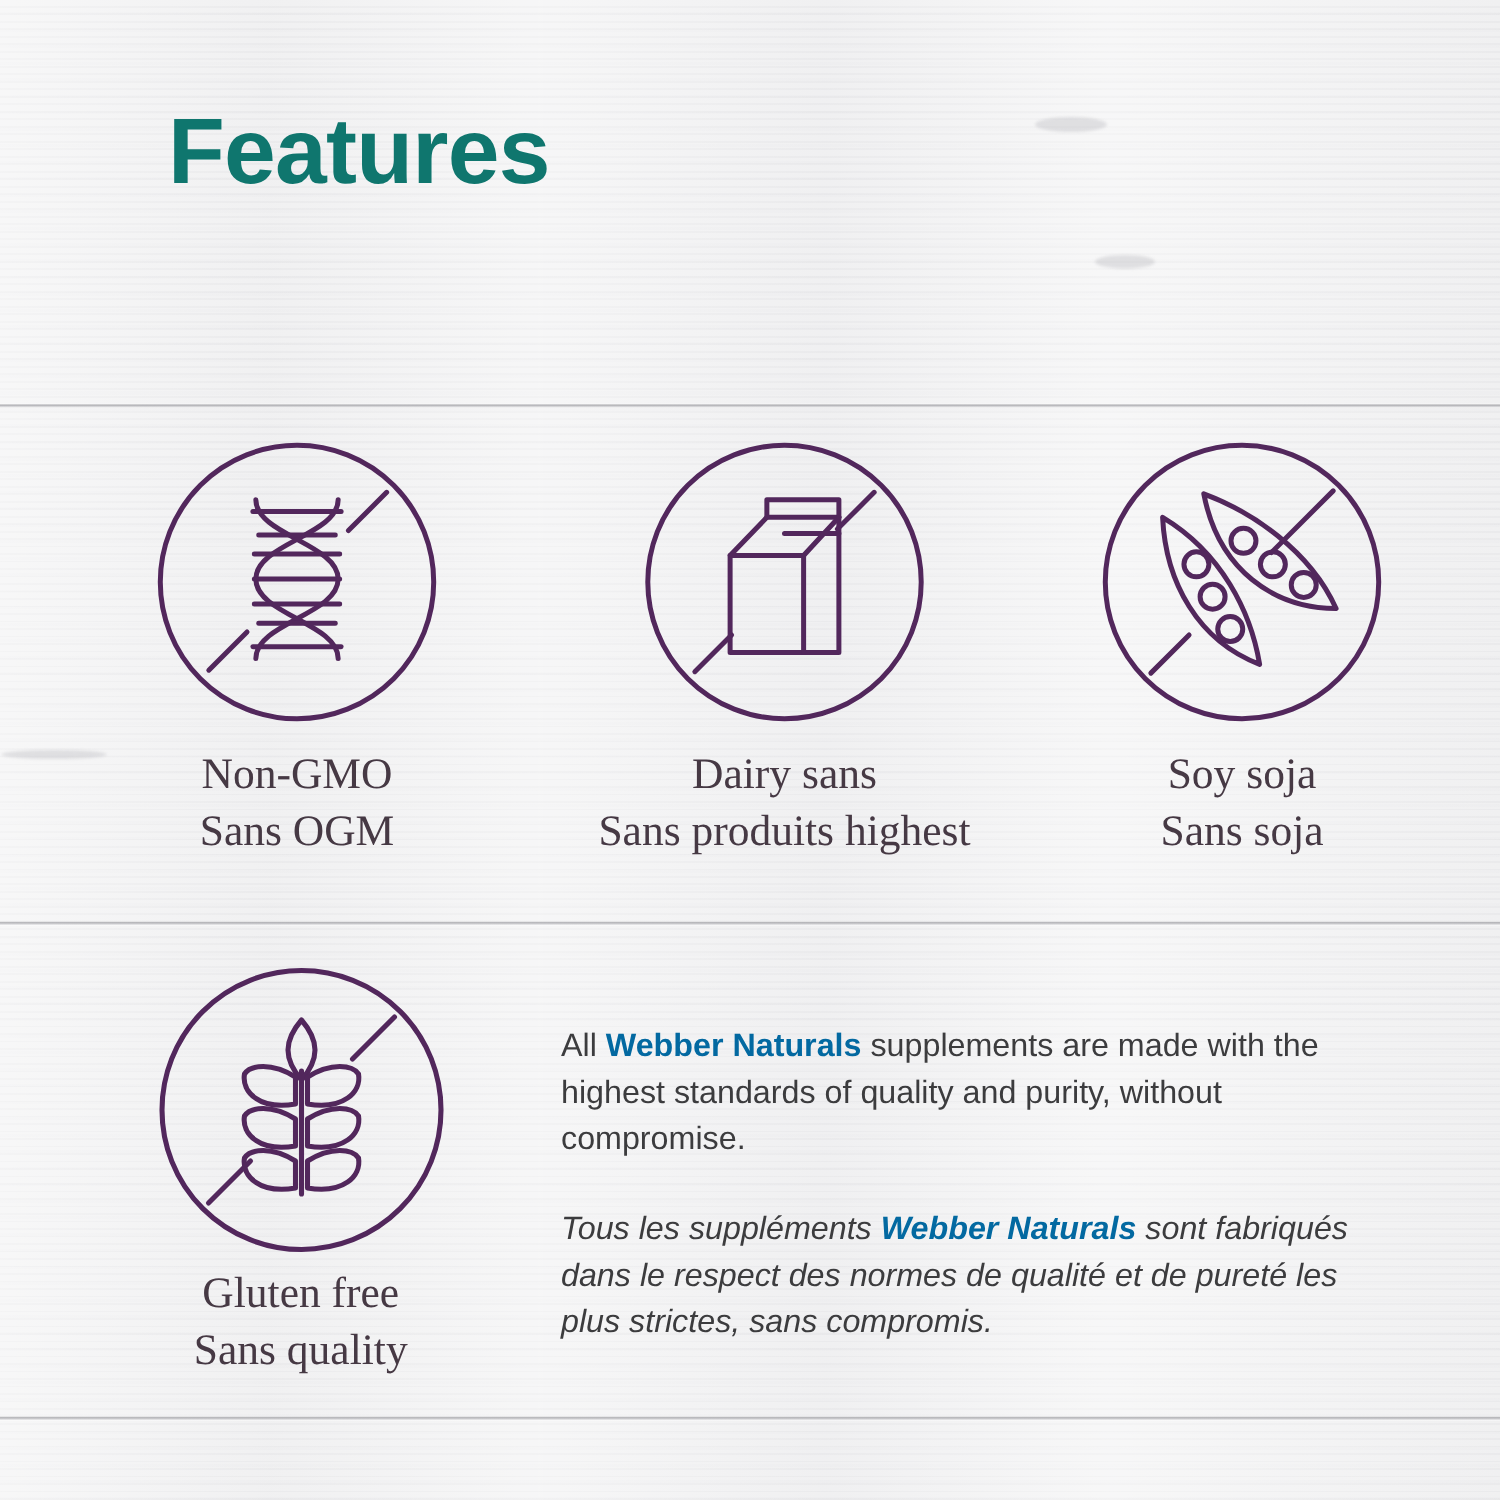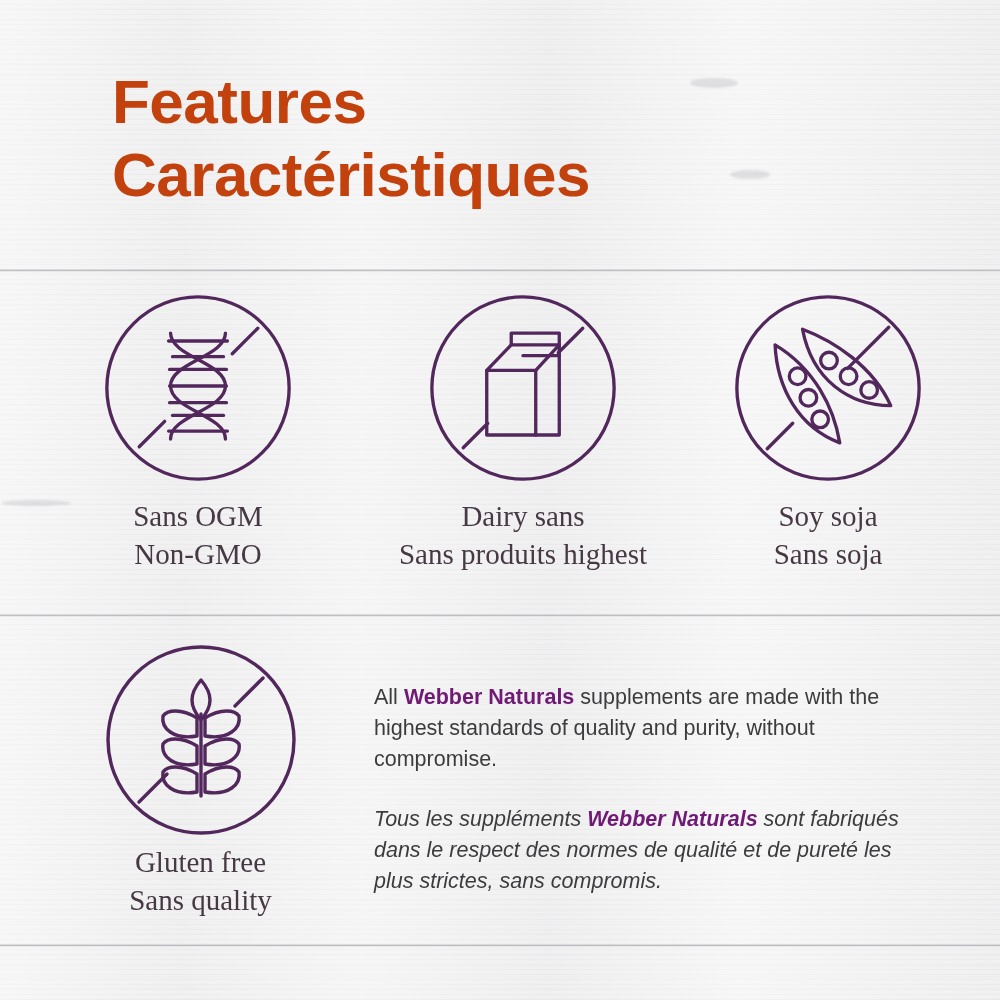--- a/index.html
+++ b/index.html
@@ -69,21 +69,21 @@
 
   
   #content { position: absolute; inset: 0; }
 
   .title-block {
     position: absolute;
     left: 112px;
     top: 72px;
   }
   .title-line {
-    color: #c2410c;
+    color: #0f766e;
     font-weight: bold;
     font-size: 62px;
     line-height: 0.98em;
     letter-spacing: -0.5px;
     white-space: nowrap;
   }
   .title-line.l2 { font-size: 62px; margin-top: 12px; }
 
   
   .row1 {
@@ -137,39 +137,38 @@
     left: 374px; top: 42px;
     width: 560px;
   }
   .para {
     font-family: "Liberation Sans", sans-serif;
     color: #3c3c3e;
     font-size: 21.5px;
     line-height: 1.45em;
   }
   .para.p2 { margin-top: 28px; font-style: italic; }
-  .para b { font-weight: bold; color: #701a75; }
+  .para b { font-weight: bold; color: #0369a1; }
 </style>
 </head>
 <body>
 
 <div id="board">
   <div class="seam s1"></div>
   <div class="seam s2"></div>
   <div class="seam s3"></div>
   <div class="scuff" style="left:690px;top:78px;width:48px;height:10px;"></div>
   <div class="scuff" style="left:730px;top:170px;width:40px;height:9px;"></div>
   <div class="scuff" style="left:1px;top:500px;width:70px;height:6px;"></div>
 </div>
 
 <div id="content">
 
   <div class="title-block">
     <div class="title-line l1">Features</div>
-    <div class="title-line l2">Caractéristiques</div>
   </div>
 
   <div class="row1">
 
     <div class="feat f1">
       <div class="icon-wrap">
         <svg viewBox="0 0 200 200" fill="none" stroke="#52275c" stroke-width="3.4" stroke-linecap="round" stroke-linejoin="round">
           <circle cx="100" cy="100" r="93"></circle>
 
           <line x1="40" y1="160" x2="66" y2="134"></line>
@@ -180,22 +179,22 @@
           <line x1="74" y1="128" x2="126" y2="128"></line>
           <line x1="71" y1="115" x2="129" y2="115"></line>
           <line x1="71" y1="98" x2="129" y2="98"></line>
           <line x1="71" y1="81" x2="129" y2="81"></line>
           <line x1="74" y1="68" x2="126" y2="68"></line>
           <line x1="70" y1="144" x2="130" y2="144"></line>
           <line x1="70" y1="52" x2="130" y2="52"></line>
         </svg>
       </div>
       <div class="label">
+        <div>Non-GMO</div>
         <div>Sans OGM</div>
-        <div>Non-GMO</div>
       </div>
     </div>
 
     <div class="feat f2">
       <div class="icon-wrap">
         <svg viewBox="0 0 200 200" fill="none" stroke="#52275c" stroke-width="3.4" stroke-linecap="round" stroke-linejoin="round">
           <circle cx="100" cy="100" r="93"></circle>
           <line x1="39" y1="161" x2="64" y2="136"></line>
           <line x1="136" y1="64" x2="161" y2="39"></line>
 

